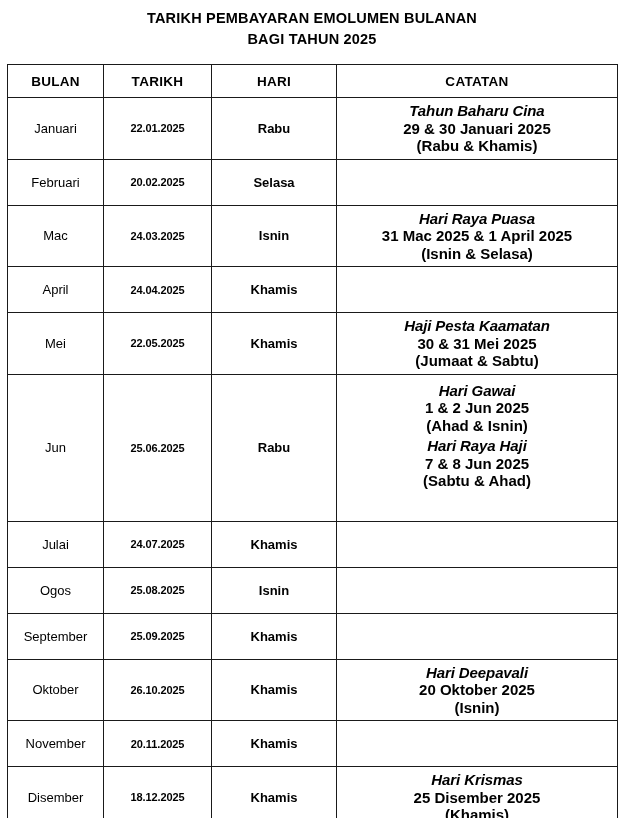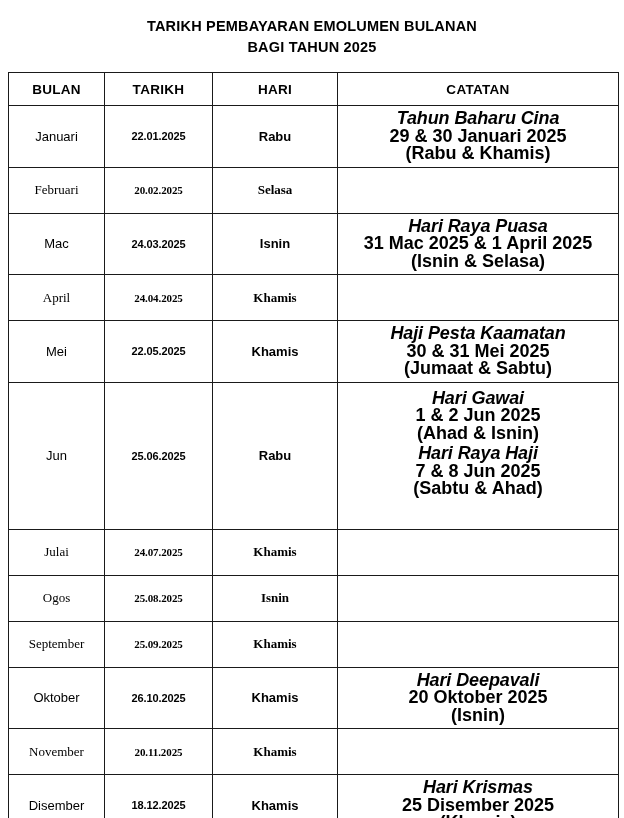--- a/index.html
+++ b/index.html
@@ -13,21 +13,21 @@
     height: 818px;
     font-family: "Liberation Sans", sans-serif;
     color: #000000;
     overflow: hidden;
   }
 
   .page {
     width: 624px;
     height: 818px;
     position: relative;
-    padding: 8px;
+    padding: 0;
   }
 
   
   .title-block {
     text-align: center;
     padding-top: 8px;
   }
   .title-line {
     font-size: 14.5px;
     font-weight: bold;
@@ -76,39 +76,39 @@
   td.cell-tarikh {
     font-size: 11px;
     font-weight: bold;
     letter-spacing: -0.1px;
   }
   td.cell-hari {
     font-size: 13px;
     font-weight: bold;
   }
   td.cell-catatan {
-    font-size: 18px;
+    font-size: 15px;
     font-weight: bold;
     line-height: 17.5px;
     padding: 5px 4px;
   }
   td.cell-catatan.top-align { vertical-align: top; padding-top: 7px; }
 
   .note-group { margin: 0; }
   .note-group + .note-group { margin-top: 3px; }
   .note-name {
     font-style: italic;
     font-weight: bold;
     letter-spacing: -0.1px;
   }
   .note-date { font-weight: bold; }
   .note-day  { font-weight: bold; text-align: center; }
 
   
-  tr.r-short td { height: 46px; font-family: Liberation Serif, serif; }
+  tr.r-short td { height: 46px; }
   tr.r-note  td { height: 53px; }
   tr.r-tall  td { height: 147px; }
 </style>
 </head>
 <body>
 
 <div class="page">
 
   <div class="title-block">
     <div class="title-line">TARIKH PEMBAYARAN EMOLUMEN BULANAN</div>

